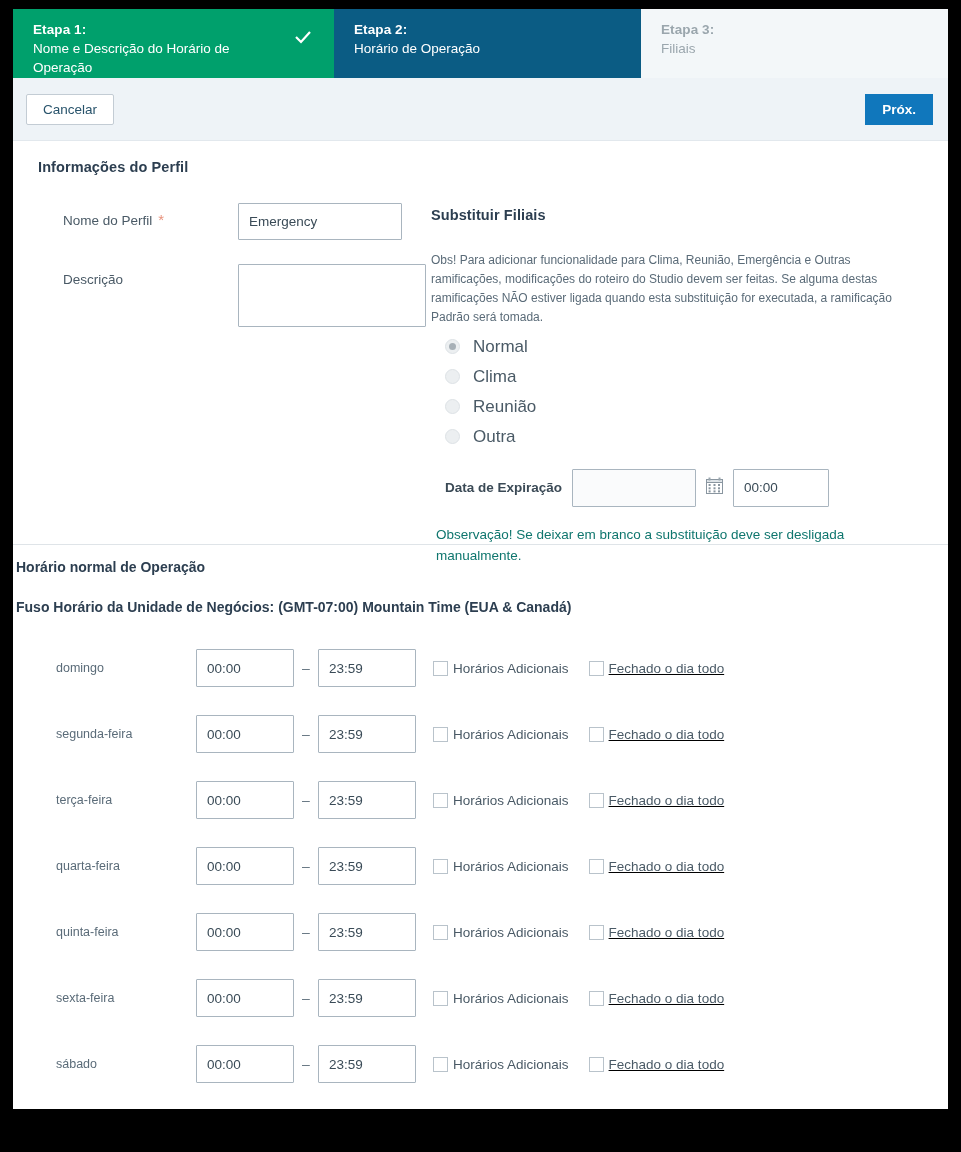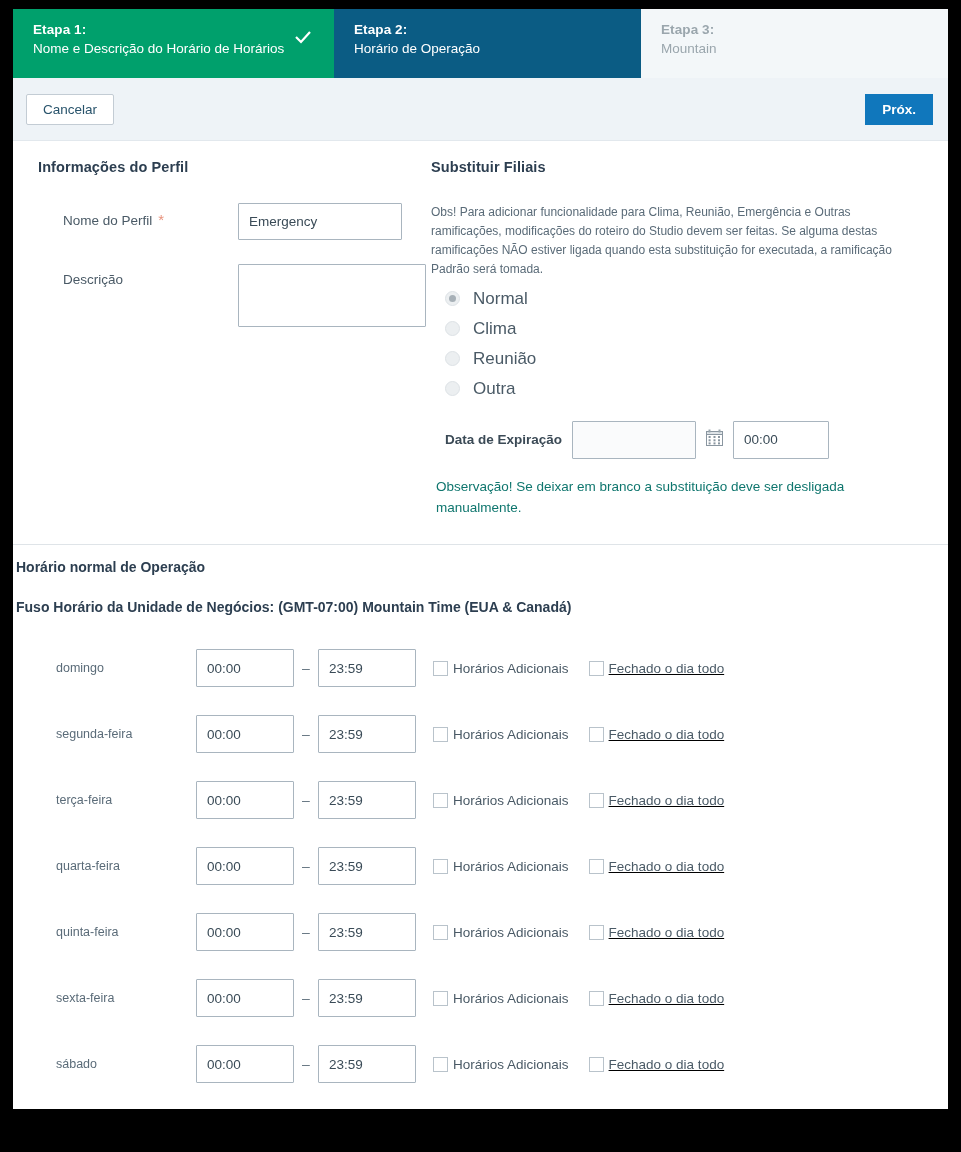--- a/index.html
+++ b/index.html
@@ -51,21 +51,21 @@
   .btn-next {
     background: #1077bc; border: none; color: #ffffff;
     font-size: 13.5px; font-weight: bold;
     padding: 8px 17px; border-radius: 0;
     cursor: pointer; font-family: inherit;
   }
 
   
   .upper { display: flex; height: 404px; border-bottom: 1px solid #dfe4e8; }
   .col-left { width: 487px; padding: 18px 0 0 25px; }
-  .col-right { flex: 1 1 auto; padding: 18px 30px 0 5px; }
+  .col-right { flex: 1 1 auto; padding: 18px 30px 0 5px; margin-top: 48px; }
 
   .section-title {
     font-size: 14.5px; font-weight: bold; color: #2c3e50;
     margin-bottom: 28px; letter-spacing: .1px;
   }
   .field-row { display: flex; align-items: flex-start; margin-bottom: 24px; }
   .field-label {
     width: 200px; padding-left: 25px; padding-top: 8px;
     font-size: 13.5px; color: #4a5a66;
   }
@@ -123,40 +123,40 @@
 </head>
 <body>
 
 <div id="page">
 
   <div class="steps">
 
     <div class="step done">
       <div class="step-text">
         <div class="step-num">Etapa 1:</div>
-        <div class="step-label">Nome e Descrição do Horário de Horários</div>
+        <div class="step-label">Nome e Descrição do Horário de Operação</div>
       </div>
       <span class="check-icon">
         <svg width="22" height="22" viewBox="0 0 22 22">
             <path d="M4 11 L9 16 L18 6" fill="none" stroke="#ffffff" stroke-width="2.2"></path>
           </svg>
       </span>
     </div>
 
     <div class="step current">
       <div class="step-text">
         <div class="step-num">Etapa 2:</div>
         <div class="step-label">Horário de Operação</div>
       </div>
     </div>
 
     <div class="step todo">
       <div class="step-text">
         <div class="step-num">Etapa 3:</div>
-        <div class="step-label">Mountain</div>
+        <div class="step-label">Filiais</div>
       </div>
     </div>
   </div>
 
   <div class="toolbar">
     <button class="btn-cancel">Cancelar</button>
     <div class="spacer"></div>
     <button class="btn-next">Próx.</button>
   </div>
 

